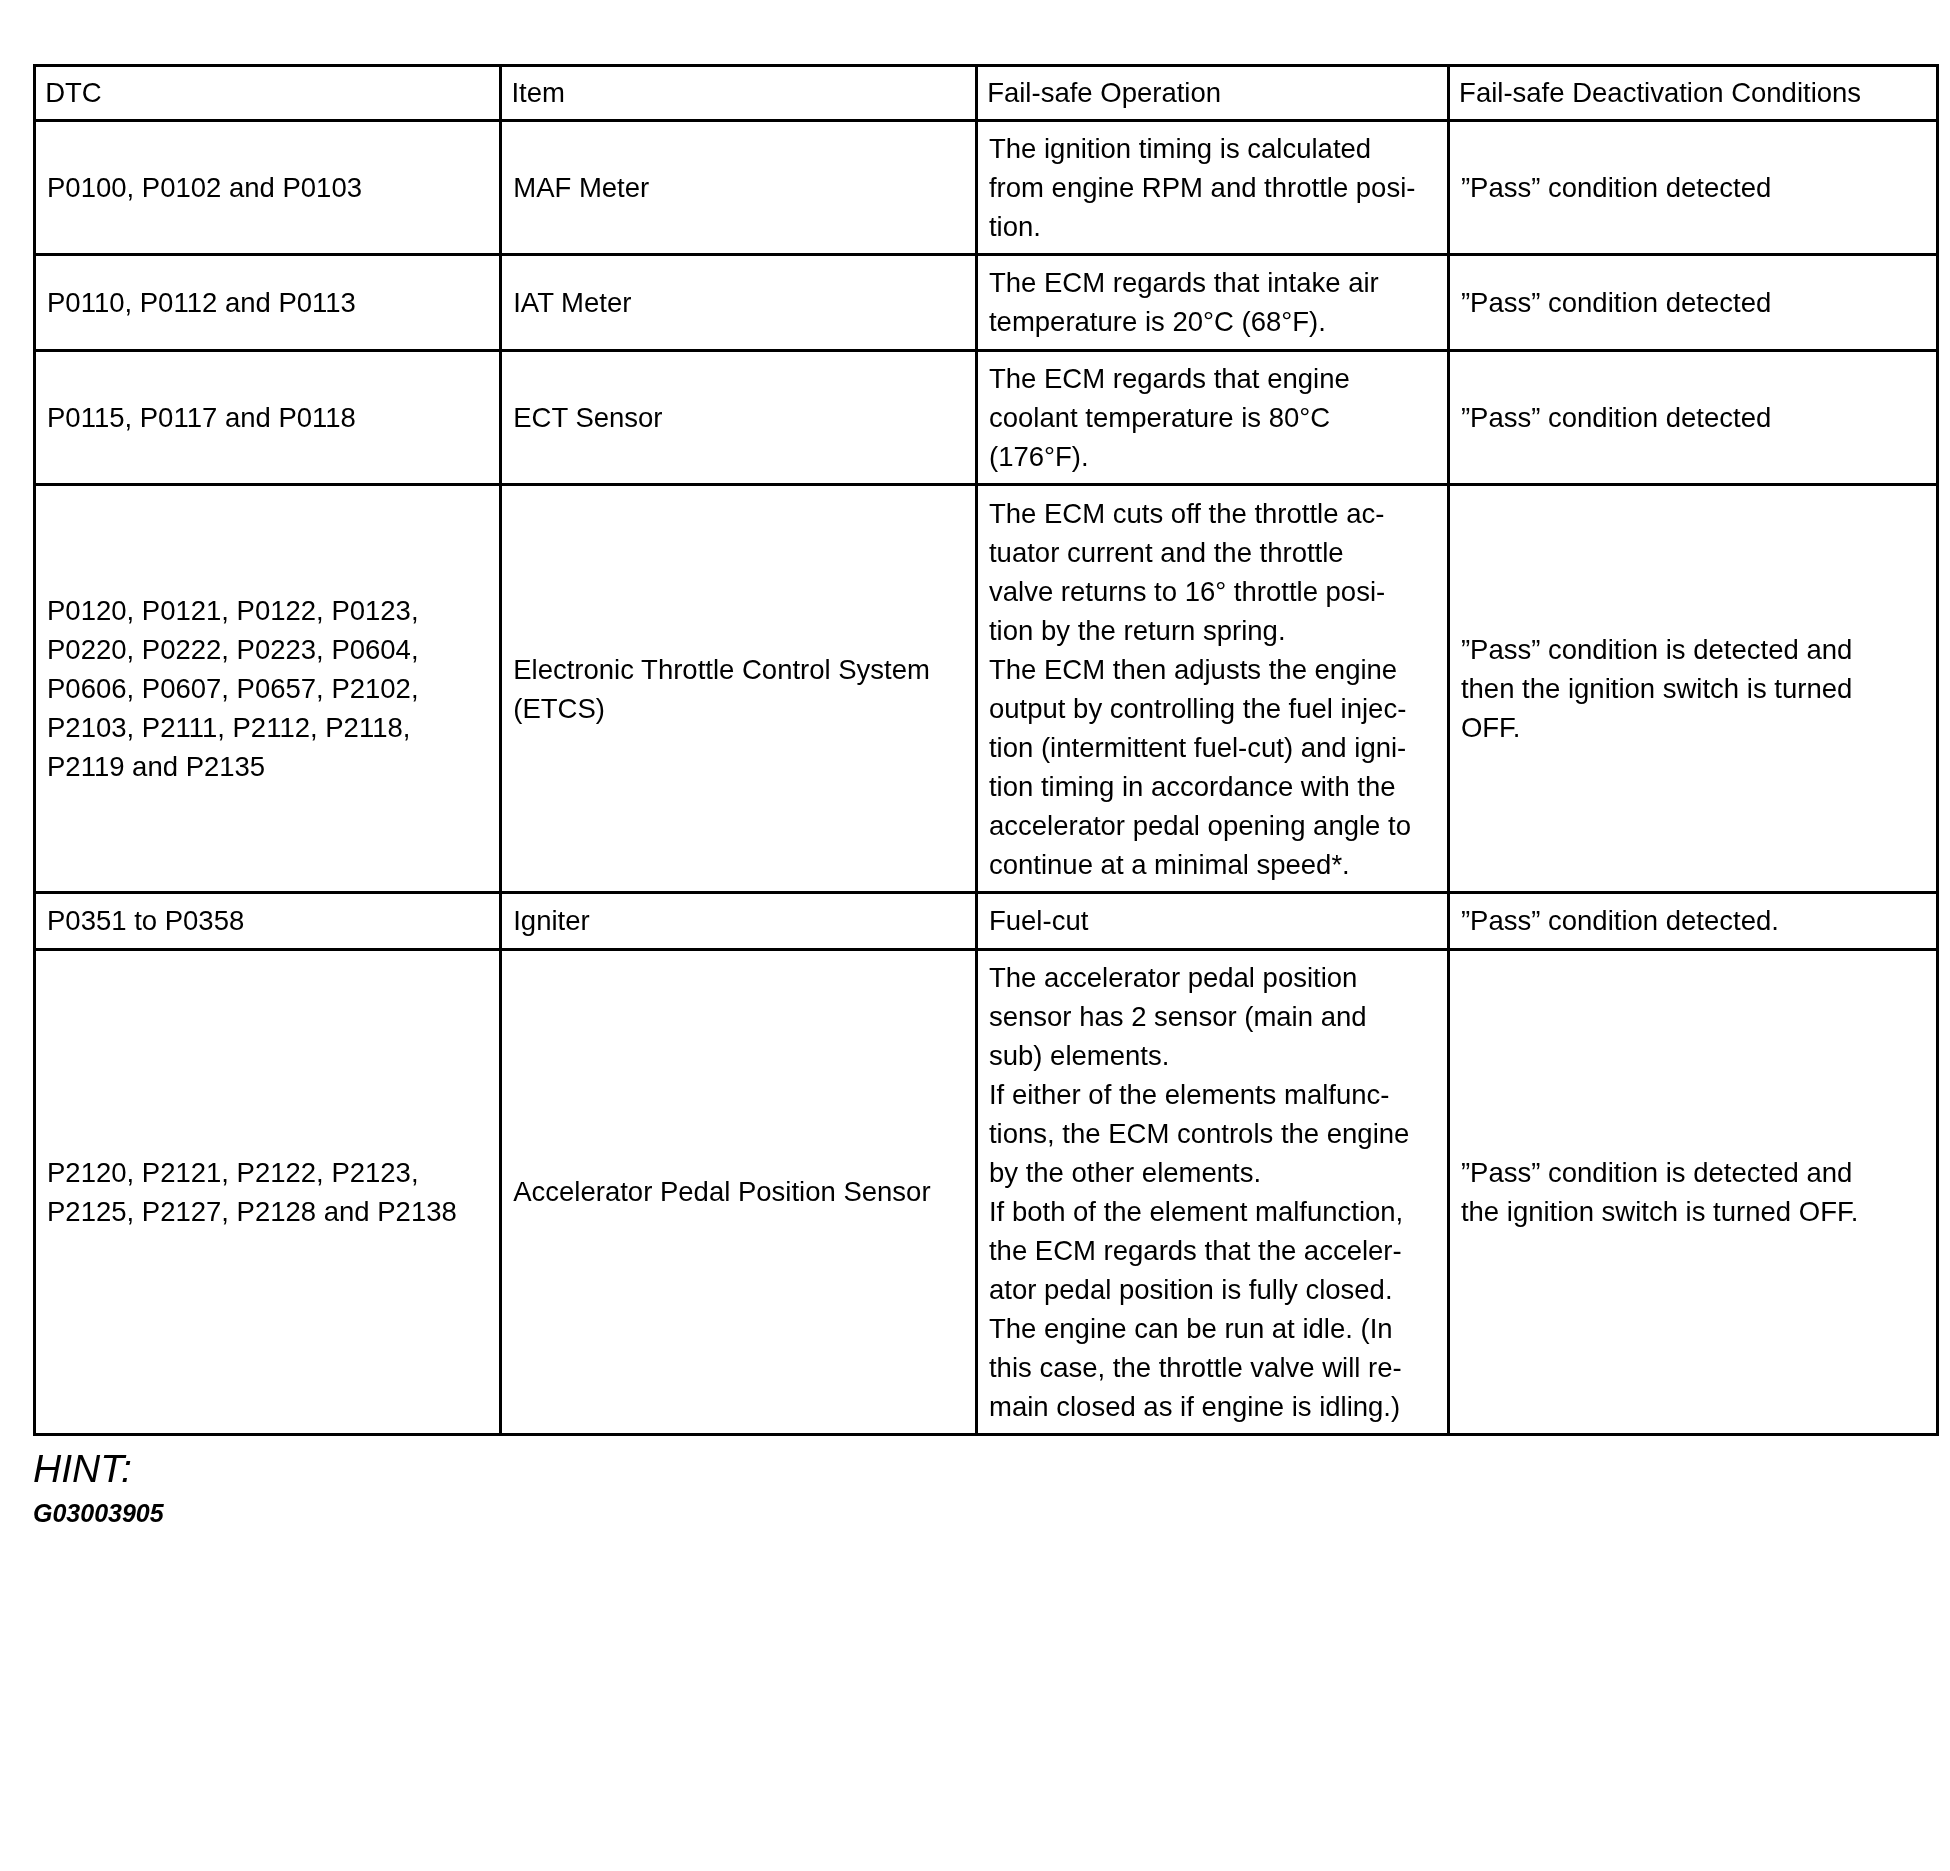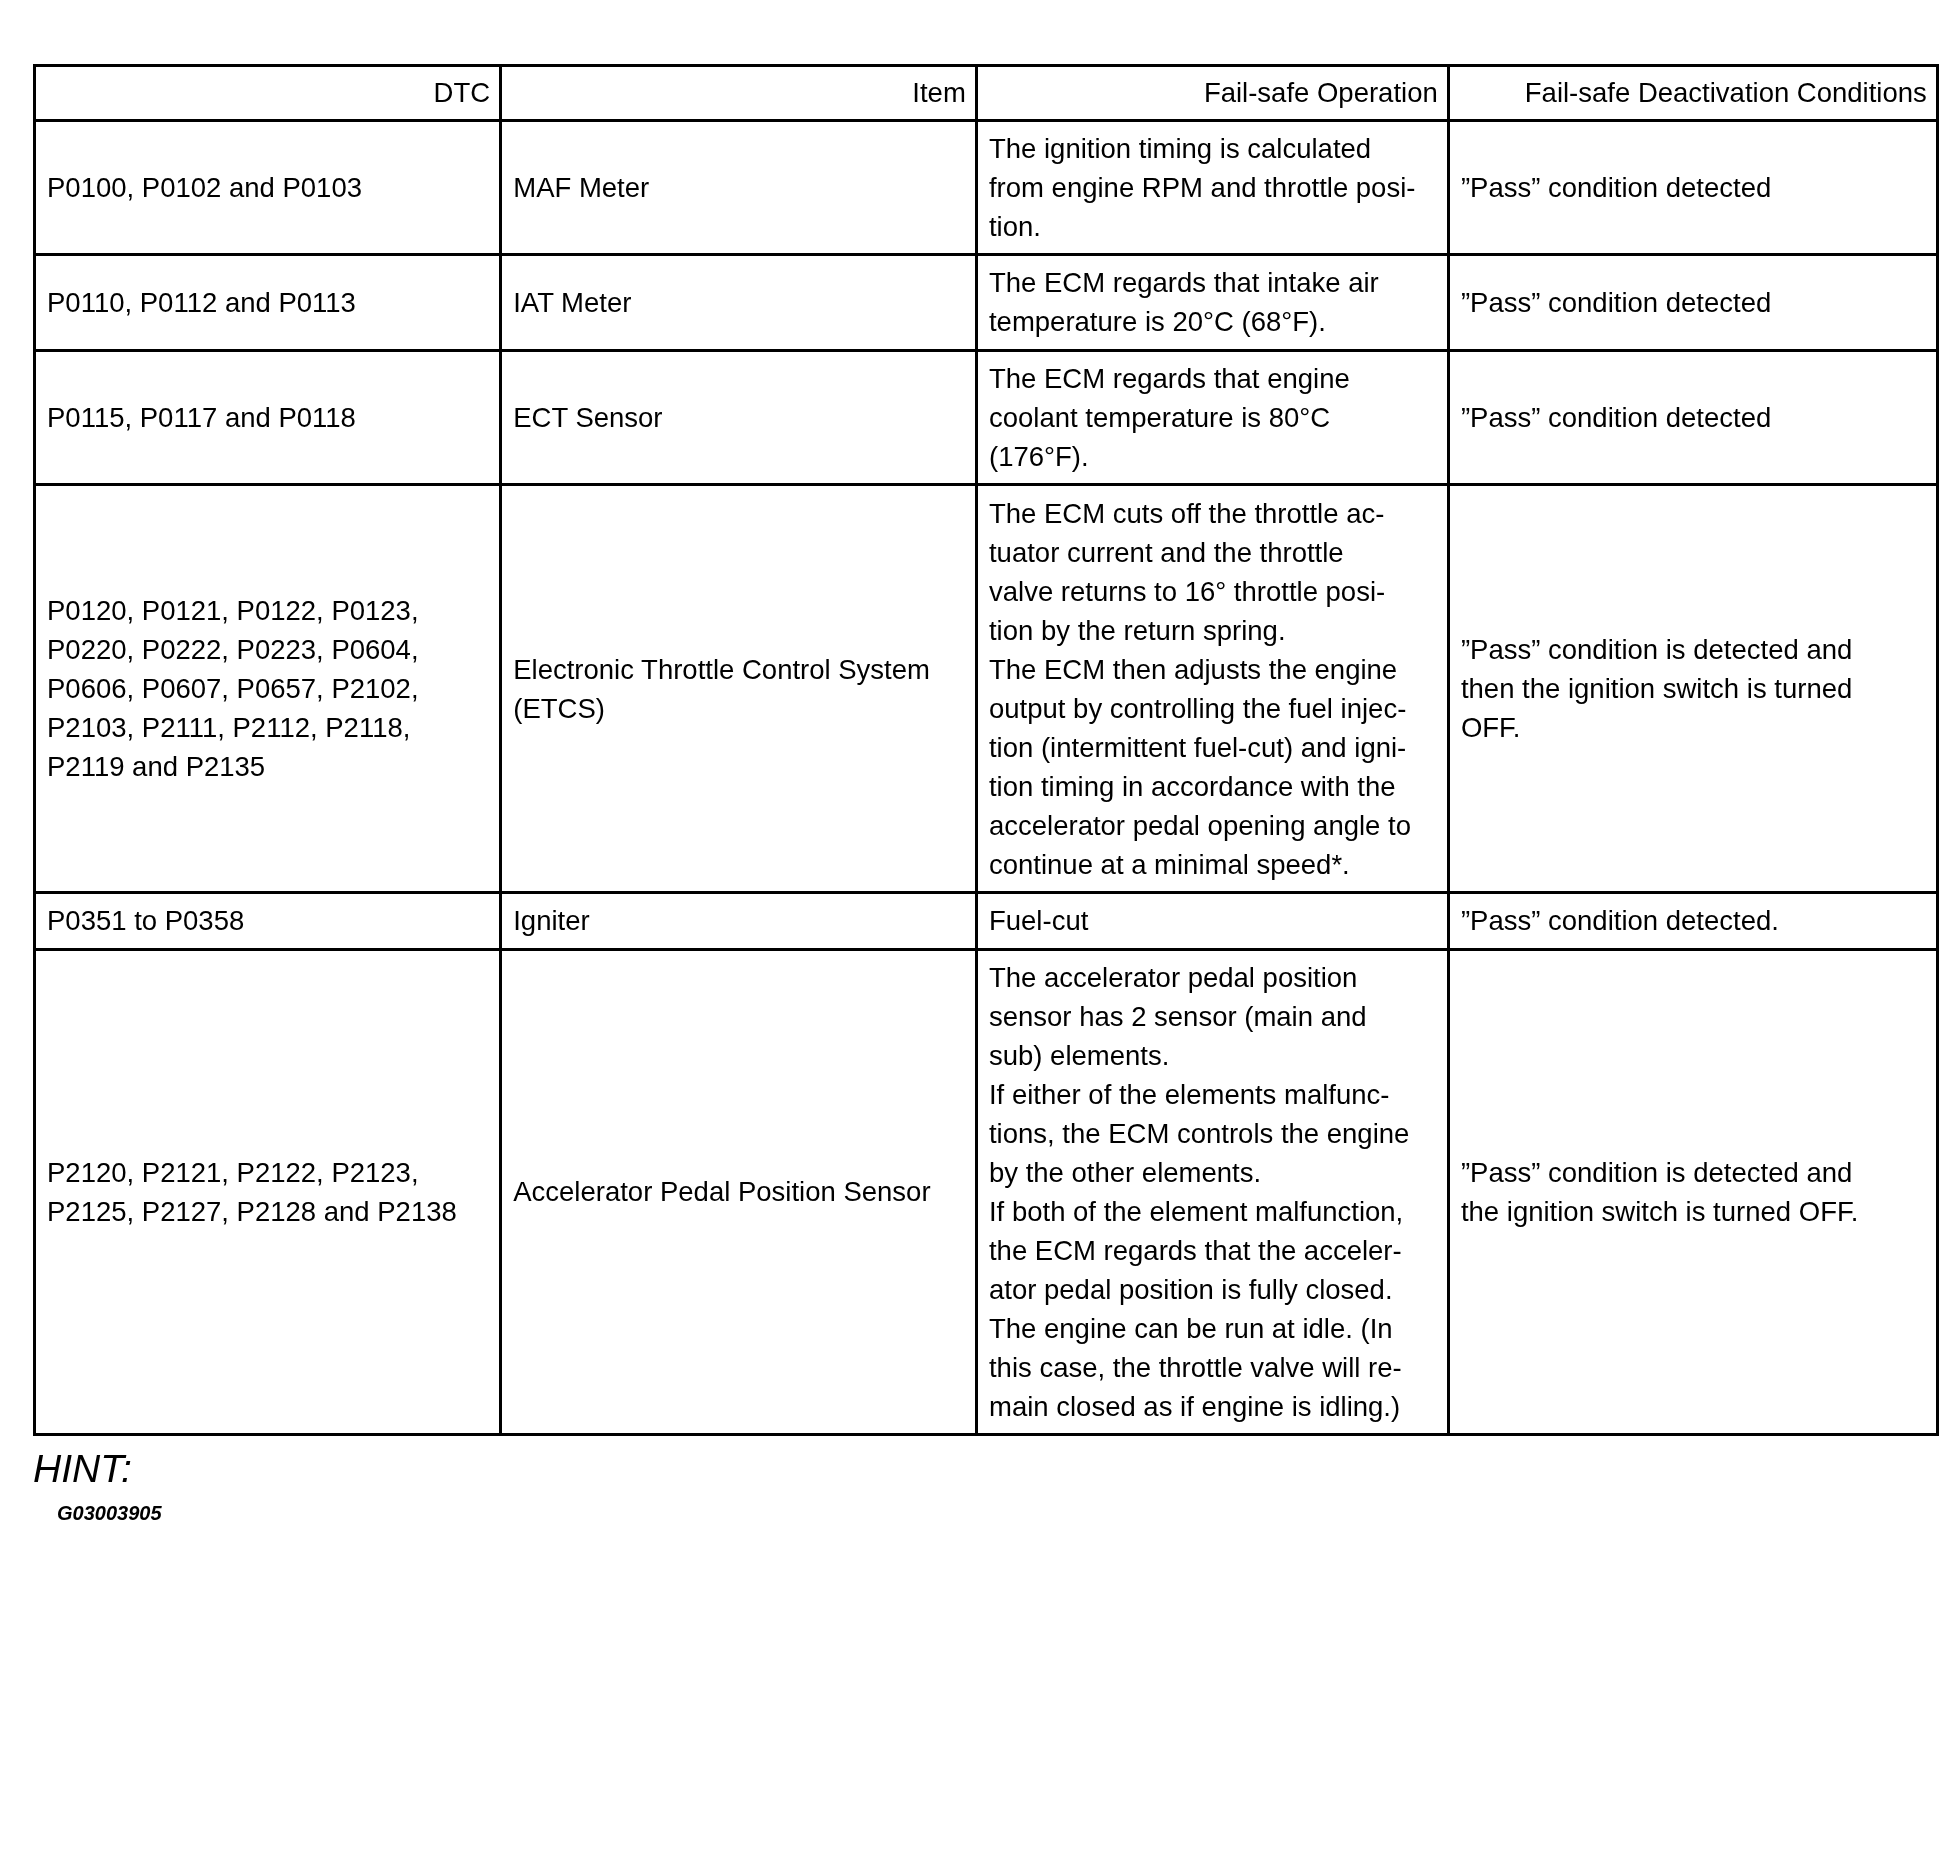--- a/index.html
+++ b/index.html
@@ -28,21 +28,21 @@
   table.dtc-table td {
     border: 3.7px solid #000000;
     font-size: 27.5px;
     line-height: 39px;
     vertical-align: middle;
     white-space: pre-line;
     word-wrap: break-word;
   }
   table.dtc-table th {
     font-weight: normal;
-    text-align: right;
+    text-align: left;
     height: 48px;
     padding: 1.8px 9.2px;
   }
   table.dtc-table td {
     text-align: left;
     padding: 7.3px 11px;
   }
   col.c1 { width: 24.5%; }
   col.c2 { width: 25.0%; }
   col.c3 { width: 24.8%; }
@@ -58,24 +58,23 @@
     margin: 3.7px 0 5.5px 0;
   }
   .hint-text {
     font-size: 37px;
     line-height: 53px;
     white-space: pre-line;
     margin: 0 0 26px 0;
     max-width: 1910px;
   }
   .figure-id {
-    font-size: 20px;
+    font-size: 25px;
     font-weight: bold;
     line-height: 26px;
-    margin-left: 24px;
   }
 </style>
 </head>
 <body>
 
 <div class="page">
 
   <table class="dtc-table">
     <colgroup>
       <col class="c1">

